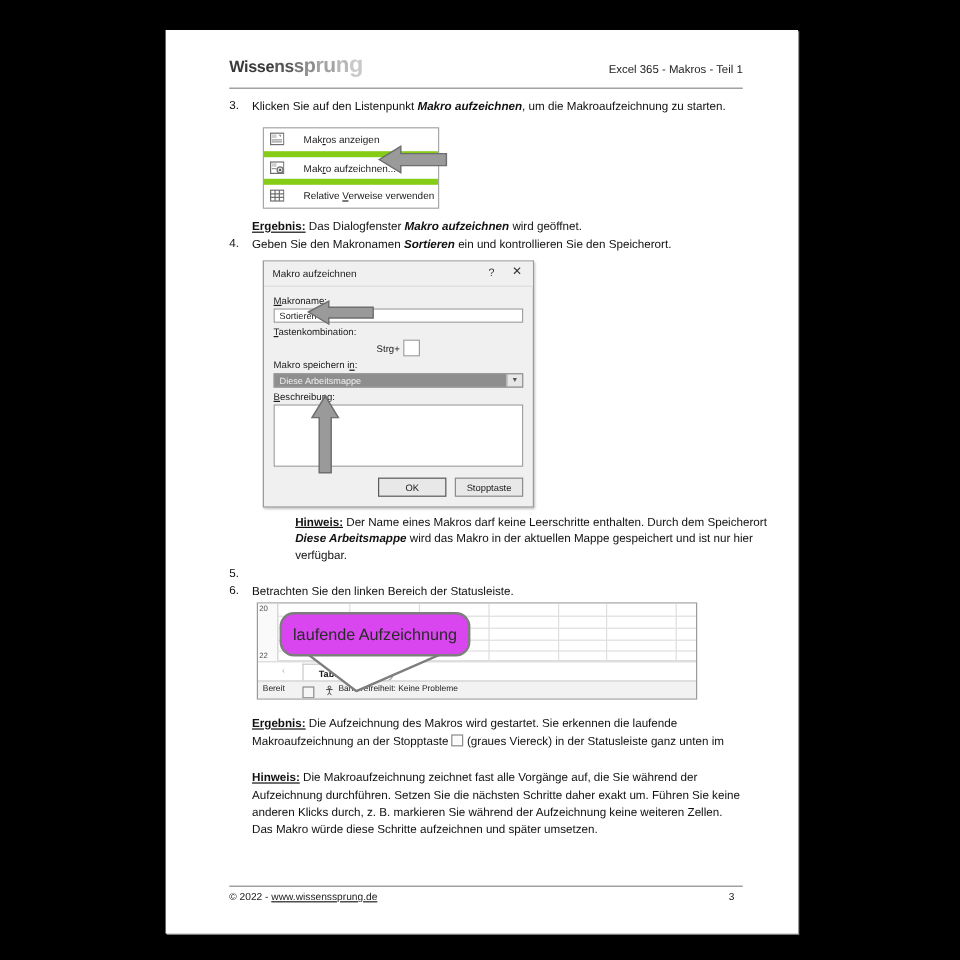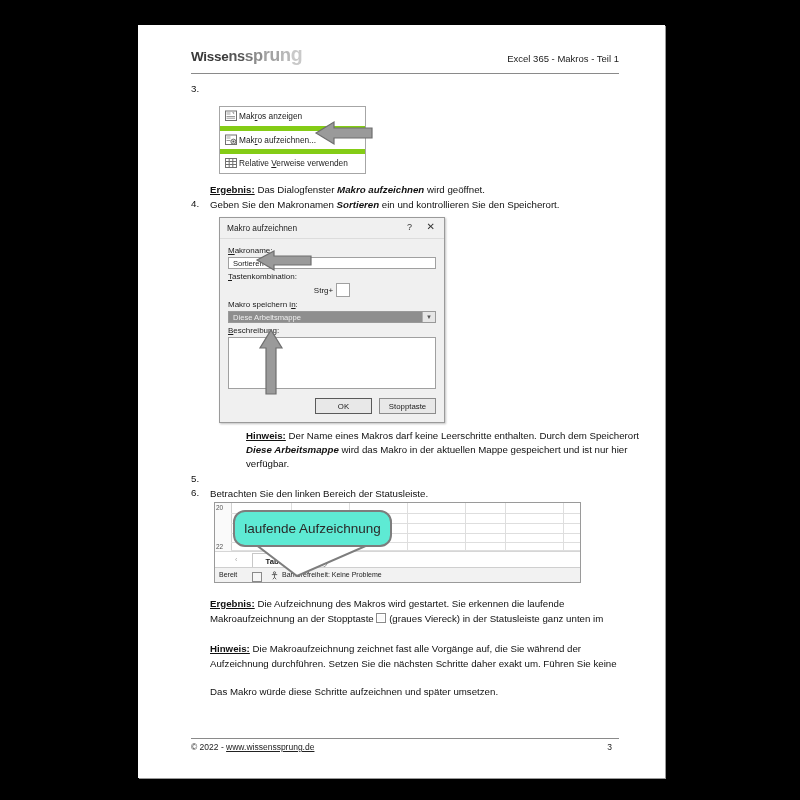--- a/index.html
+++ b/index.html
@@ -32,21 +32,21 @@
   
   .txt{position:absolute;font-size:9.7px;color:#111;line-height:14.2px;}
   .num{position:absolute;font-size:9.7px;color:#111;}
   b.i{font-weight:bold;font-style:italic;}
   u.k{font-weight:bold;text-decoration:underline;}
 
   
   .menu{position:absolute;left:81px;top:81px;width:145px;border:1px solid #a6a6a6;background:#fff;}
   .mi{position:relative;height:18.5px;display:flex;align-items:center;padding-left:5px;}
   .mi + .mi{border-top:5px solid #84cc16;}
-  .mi-label{font-size:8.3px;color:#222;margin-left:2px;white-space:nowrap;}
+  .mi-label{font-size:8.3px;color:#222;margin-left:16px;white-space:nowrap;}
   .ico{width:12px;height:12px;flex:0 0 12px;position:relative;}
   .ico svg{display:block;}
   .arrowL{position:absolute;}
 
   
   .dlg{position:absolute;left:81px;top:192px;width:224px;border:1px solid #9a9a9a;background:#f0f0f0;
        box-shadow:1px 1px 2px rgba(0,0,0,.25);}
   .dlg-tb{height:20px;position:relative;border-bottom:1px solid #dcdcdc;background:#f0f0f0;}
   .dlg-title{position:absolute;left:7px;top:5px;font-size:8.3px;color:#222;}
   .dlg-q{position:absolute;right:32px;top:4px;font-size:9px;color:#333;}
@@ -88,21 +88,21 @@
   .tabplus{position:absolute;left:100px;top:3px;width:11px;height:11px;border-radius:50%;
        border:1px solid #999;color:#666;font-size:8px;display:flex;align-items:center;
        justify-content:center;line-height:1;}
   .xl-sbar{position:absolute;left:0;top:64px;width:365px;height:14px;background:#f2f2f2;
        border-top:1px solid #cfcfcf;}
   .sb-ready{position:absolute;left:4px;top:3px;font-size:7px;color:#222;}
   .sb-stop{position:absolute;left:37px;top:3.5px;width:8px;height:8px;border:1px solid #8a8a8a;background:#f6f6f6;}
   .sb-acc{position:absolute;left:55px;top:3px;font-size:7px;color:#222;}
   .sb-accicon{position:absolute;left:55px;top:3px;}
   .callout{position:absolute;left:18px;top:7px;width:155px;height:33px;
-       border:2px solid #7d7d7d;border-radius:12px;background:#5eead4;
+       border:2px solid #7d7d7d;border-radius:12px;background:#d946ef;
        display:flex;align-items:center;justify-content:center;
        font-size:13.5px;color:#2a2a2a;z-index:4;}
   .callout-tail{position:absolute;left:36px;top:38px;z-index:3;}
 
   
   .inlinebox{display:inline-block;width:8px;height:8px;border:1px solid #8a8a8a;
       background:#fafafa;vertical-align:-1px;box-shadow:0 0 0 1px #fff inset;}
 
   
   .ft-rule{position:absolute;left:53px;top:713px;width:428px;height:1px;background:#8a8a8a;}
@@ -118,20 +118,21 @@
 
   <div class="hdr">
     <div class="logo">
       <span class="l1">W</span><span class="l1">i</span><span class="l1">s</span><span class="l1">s</span><span class="l1">e</span><span class="l2">n</span><span class="l2">s</span><span class="l3">s</span><span class="l4">p</span><span class="l5">r</span><span class="l5">u</span><span class="l6">n</span><span class="l7">g</span>
     </div>
     <div class="hdr-right">Excel 365 - Makros - Teil 1</div>
   </div>
   <div class="hdr-rule"></div>
 
   <div class="num" style="left:53px;top:58px;">3.</div>
+  <div class="txt" style="left:72px;top:58px;width:410px;"><span>Klicken Sie auf den Listenpunkt </span><b class="i">Makro aufzeichnen</b><span>, um die Makroaufzeichnung zu starten.</span></div>
 
   <div class="menu">
     <div class="mi">
       <span class="ico">
         <svg width="12" height="12" viewBox="0 0 12 12">
           <rect x="0.5" y="1" width="11" height="9.5" fill="#fff" stroke="#707070"></rect>
           <rect x="1.5" y="2" width="4" height="3" fill="#cfcfcf"></rect>
           <path d="M7 2.2 L9.2 2.2 L9.2 4.4 Z" fill="#8f8f8f"></path>
           <line x1="1.5" y1="6.5" x2="10" y2="6.5" stroke="#9a9a9a"></line>
           <line x1="1.5" y1="8.2" x2="10" y2="8.2" stroke="#9a9a9a"></line>
@@ -264,20 +265,21 @@
     <div class="callout">
       <span>laufende Aufzeichnung</span>
     </div>
   </div>
 
   <div class="txt" style="left:72px;top:572px;width:412px;"><u class="k">Ergebnis:</u><span> Die Aufzeichnung des Makros wird gestartet. Sie erkennen die laufende</span></div>
   <div class="txt" style="left:72px;top:587px;width:412px;"><span>Makroaufzeichnung an der Stopptaste</span> <span class="inlinebox"></span> <span>(graues Viereck) in der Statusleiste ganz unten im</span></div>
 
   <div class="txt" style="left:72px;top:617px;width:412px;"><u class="k">Hinweis:</u><span> Die Makroaufzeichnung zeichnet fast alle Vorgänge auf, die Sie während der</span></div>
   <div class="txt" style="left:72px;top:632px;width:412px;">Aufzeichnung durchführen. Setzen Sie die nächsten Schritte daher exakt um. Führen Sie keine</div>
+  <div class="txt" style="left:72px;top:646px;width:412px;">anderen Klicks durch, z. B. markieren Sie während der Aufzeichnung keine weiteren Zellen.</div>
   <div class="txt" style="left:72px;top:660px;width:412px;">Das Makro würde diese Schritte aufzeichnen und später umsetzen.</div>
 
   <div class="ft-rule"></div>
   <div class="ft-l"><span>© 2022 - </span><a href="#">www.wissenssprung.de</a></div>
   <div class="ft-r">3</div>
 
 </div>
 </div>
 
 </body></html>

